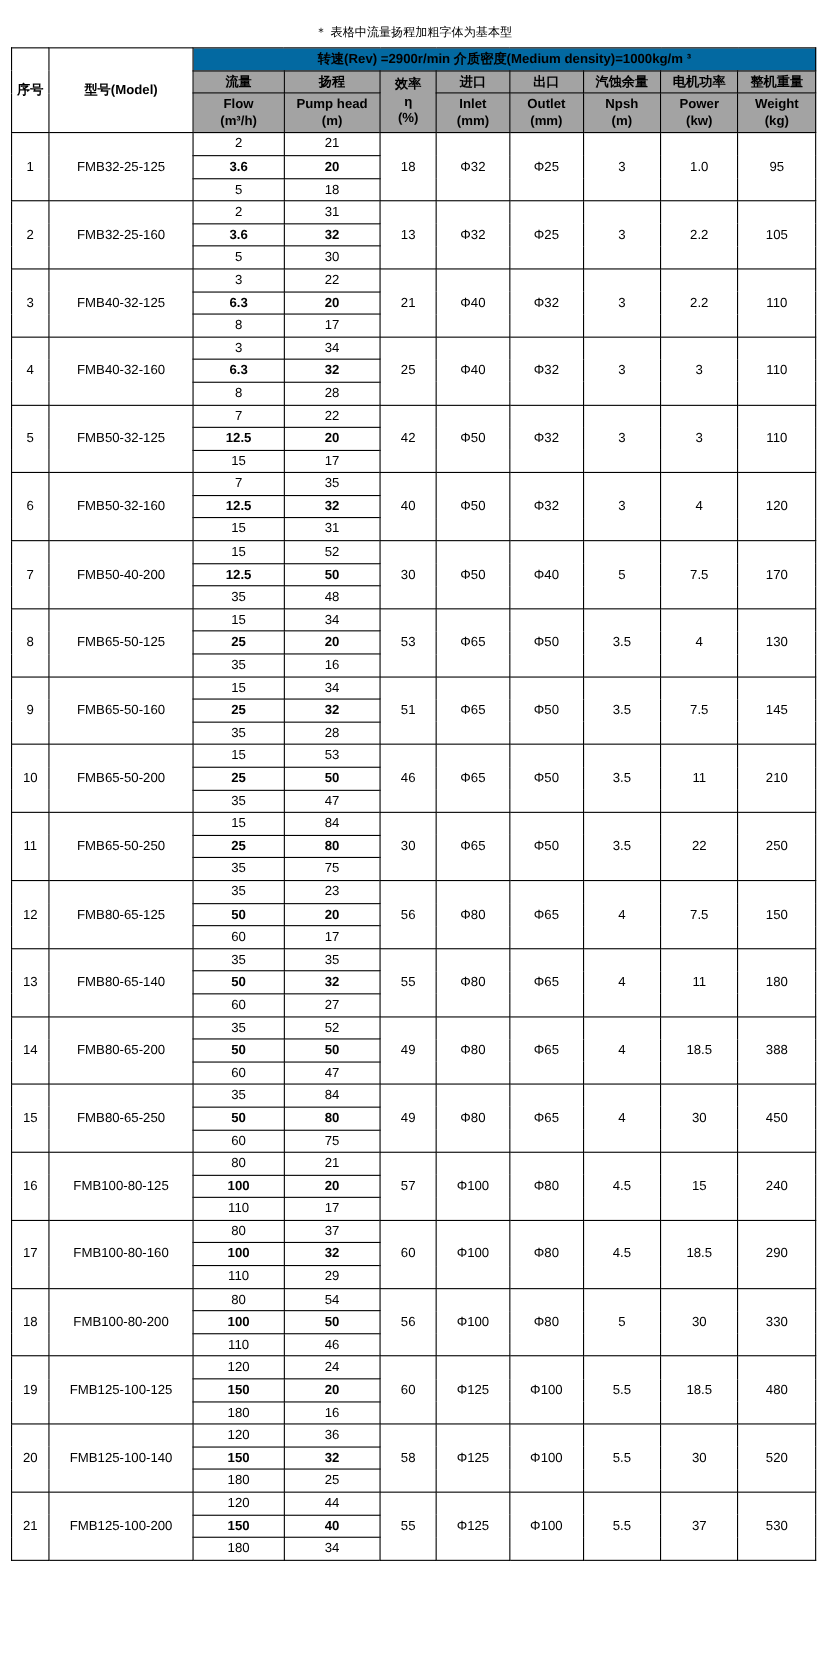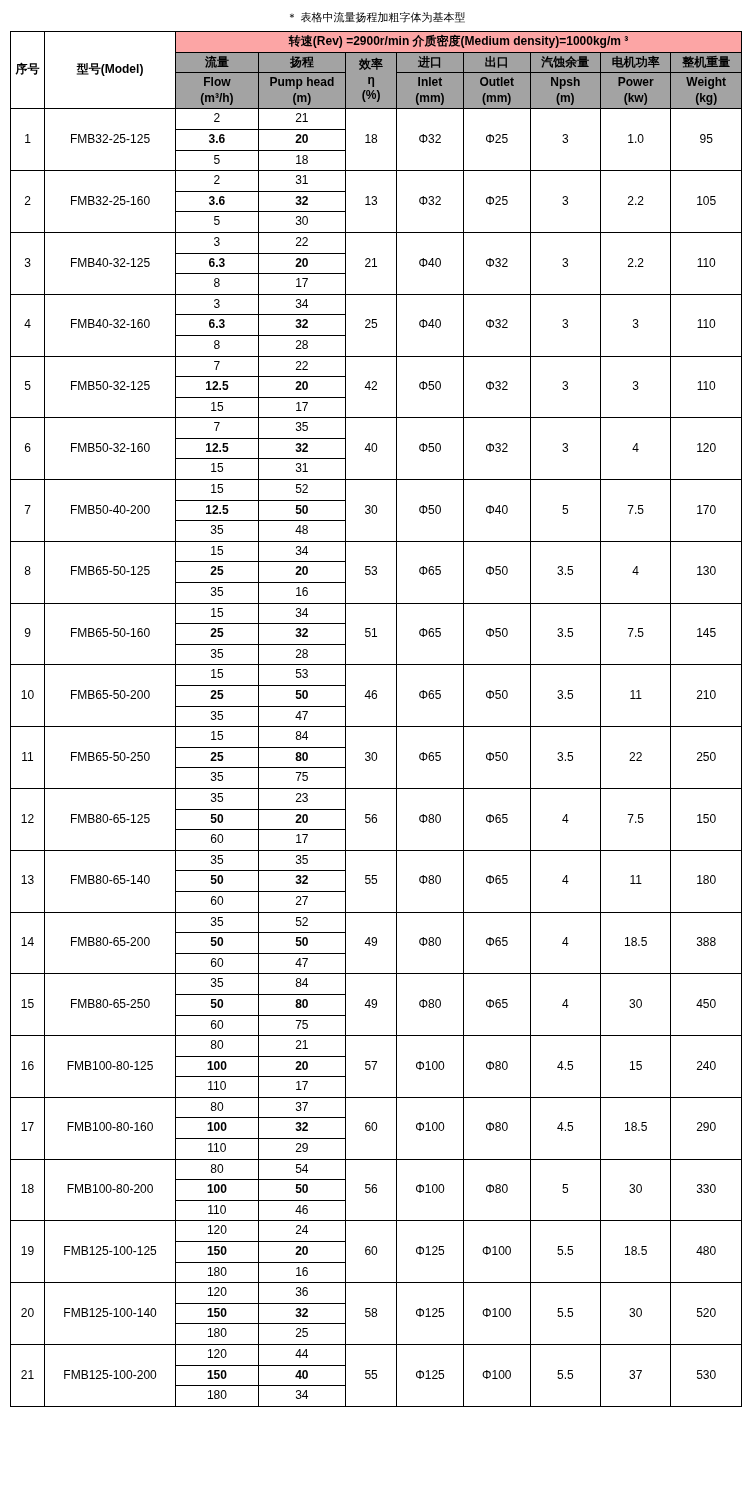--- a/index.html
+++ b/index.html
@@ -21,36 +21,36 @@
       table-layout: fixed;
     }
     th, td {
       border: 1px solid #000;
       text-align: center;
       vertical-align: middle;
       padding: 2px 1px;
       line-height: 1.3;
     }
     .header-group {
-      background: #fca5a5;
+      background: #0369a1;
     }
     .sub-header {
       background: #a3a3a3;
     }
     .col-no { width: 28px; }
     .col-model { width: 108px; }
     .col-flow { width: 68px; }
     .col-head { width: 72px; }
     .col-eff { width: 42px; }
     .col-inlet { width: 55px; }
     .col-outlet { width: 55px; }
     .col-npsh { width: 58px; }
     .col-power { width: 58px; }
     .col-weight { width: 58px; }
-    .note { font-size: 11px; }
+    .note { font-size: 11px; margin-top: 12px; }
   </style>
 </head>
 <body>
 
 <p class="page-title note">＊ 表格中流量扬程加粗字体为基本型</p>
 
 <table>
   <colgroup>
     <col class="col-no">
     <col class="col-model">

